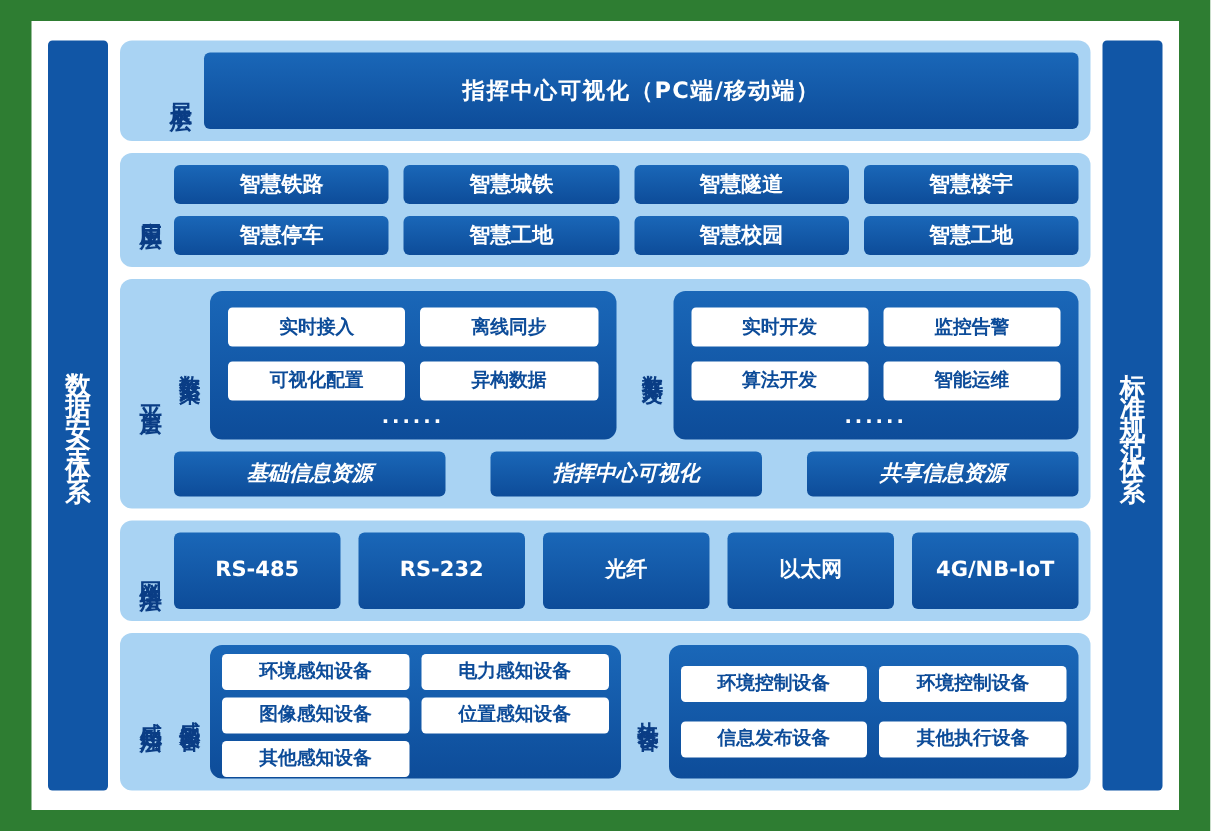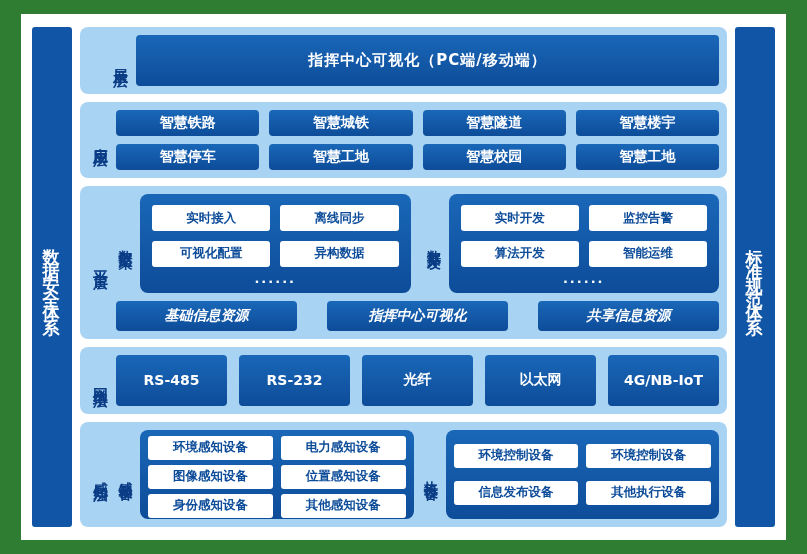--- a/index.html
+++ b/index.html
@@ -129,21 +129,20 @@
         <div class="layer-label v-text">感知层</div>
         <div class="perc-groups">
 
           <div class="perc-group">
             <div class="group-label v-text">感知设备</div>
             <div class="panel perc-panel">
               <div class="white-box">环境感知设备</div>
               <div class="white-box">电力感知设备</div>
               <div class="white-box">图像感知设备</div>
               <div class="white-box">位置感知设备</div>
-              <div class="white-box">身份感知设备</div>
               <div class="white-box">其他感知设备</div>
             </div>
           </div>
 
           <div class="perc-group">
             <div class="group-label v-text">执行设备</div>
             <div class="panel perc-panel">
               <div class="white-box">环境控制设备</div>
               <div class="white-box">环境控制设备</div>
               <div class="white-box">信息发布设备</div>

